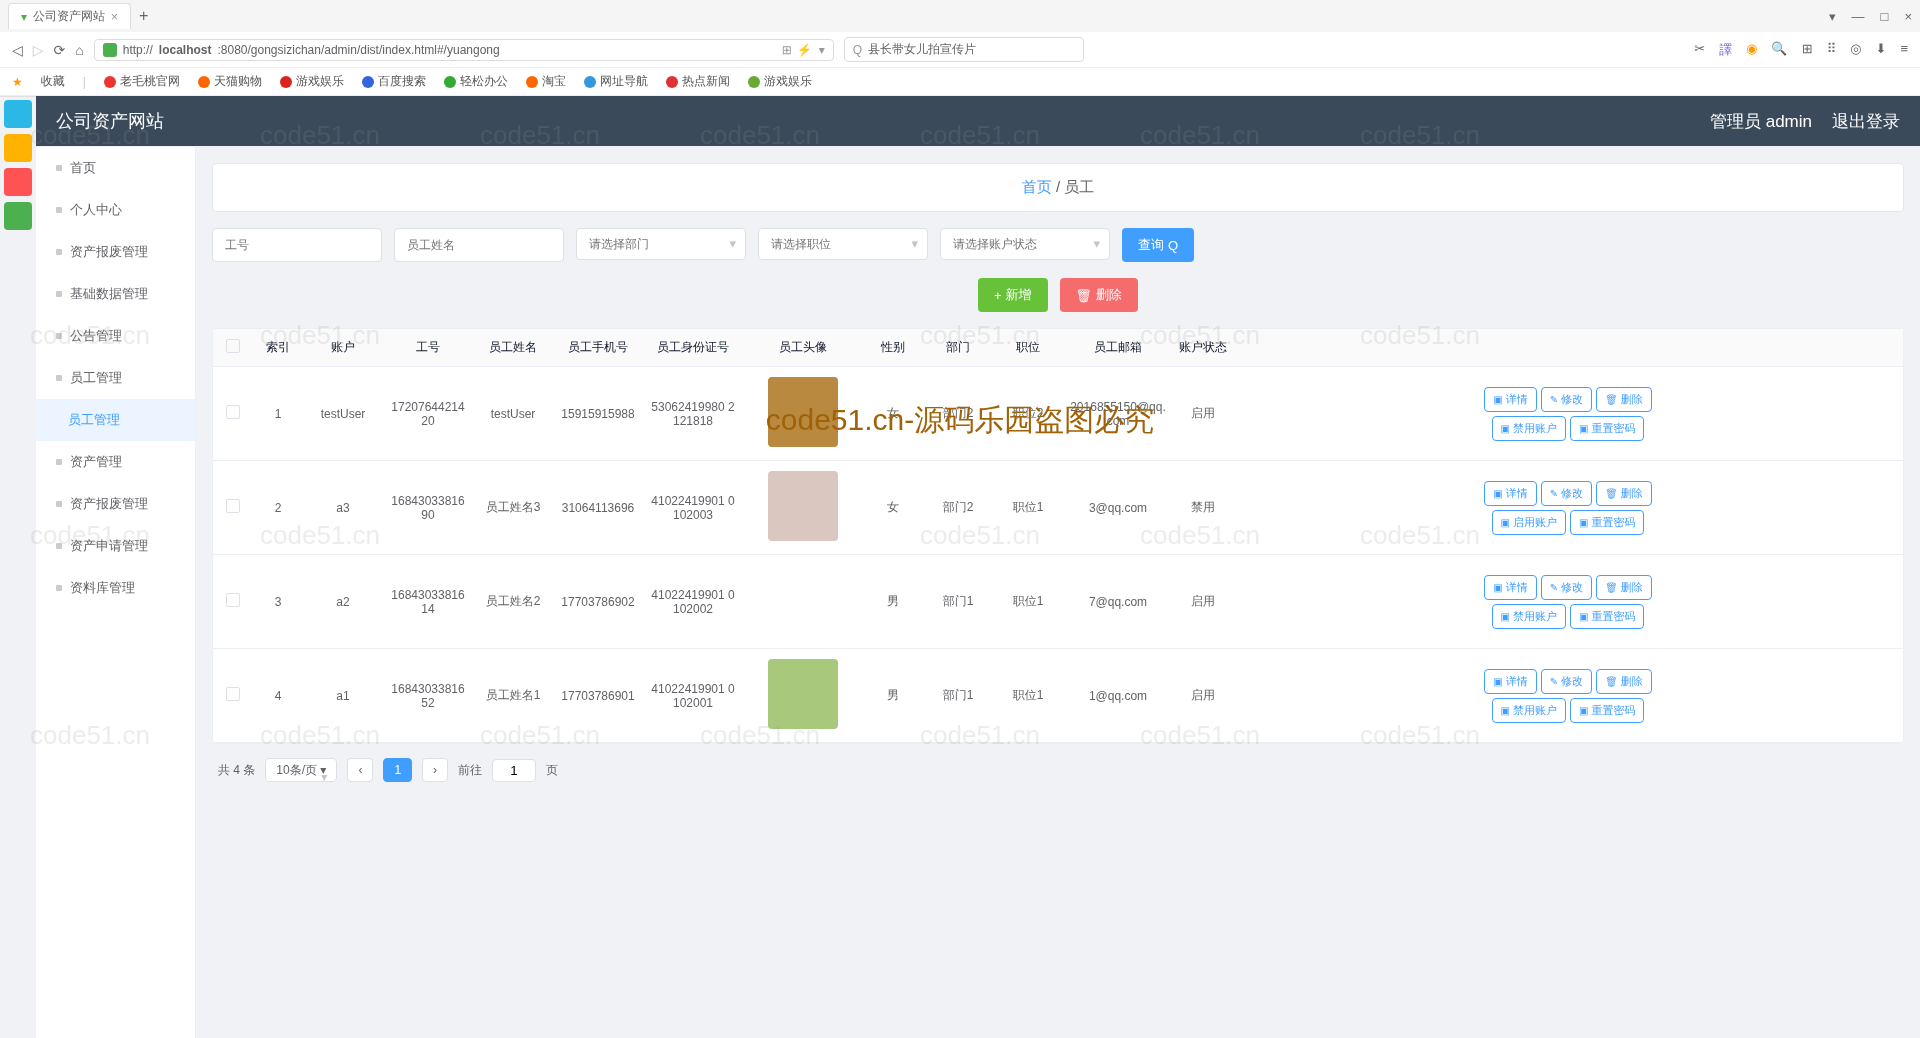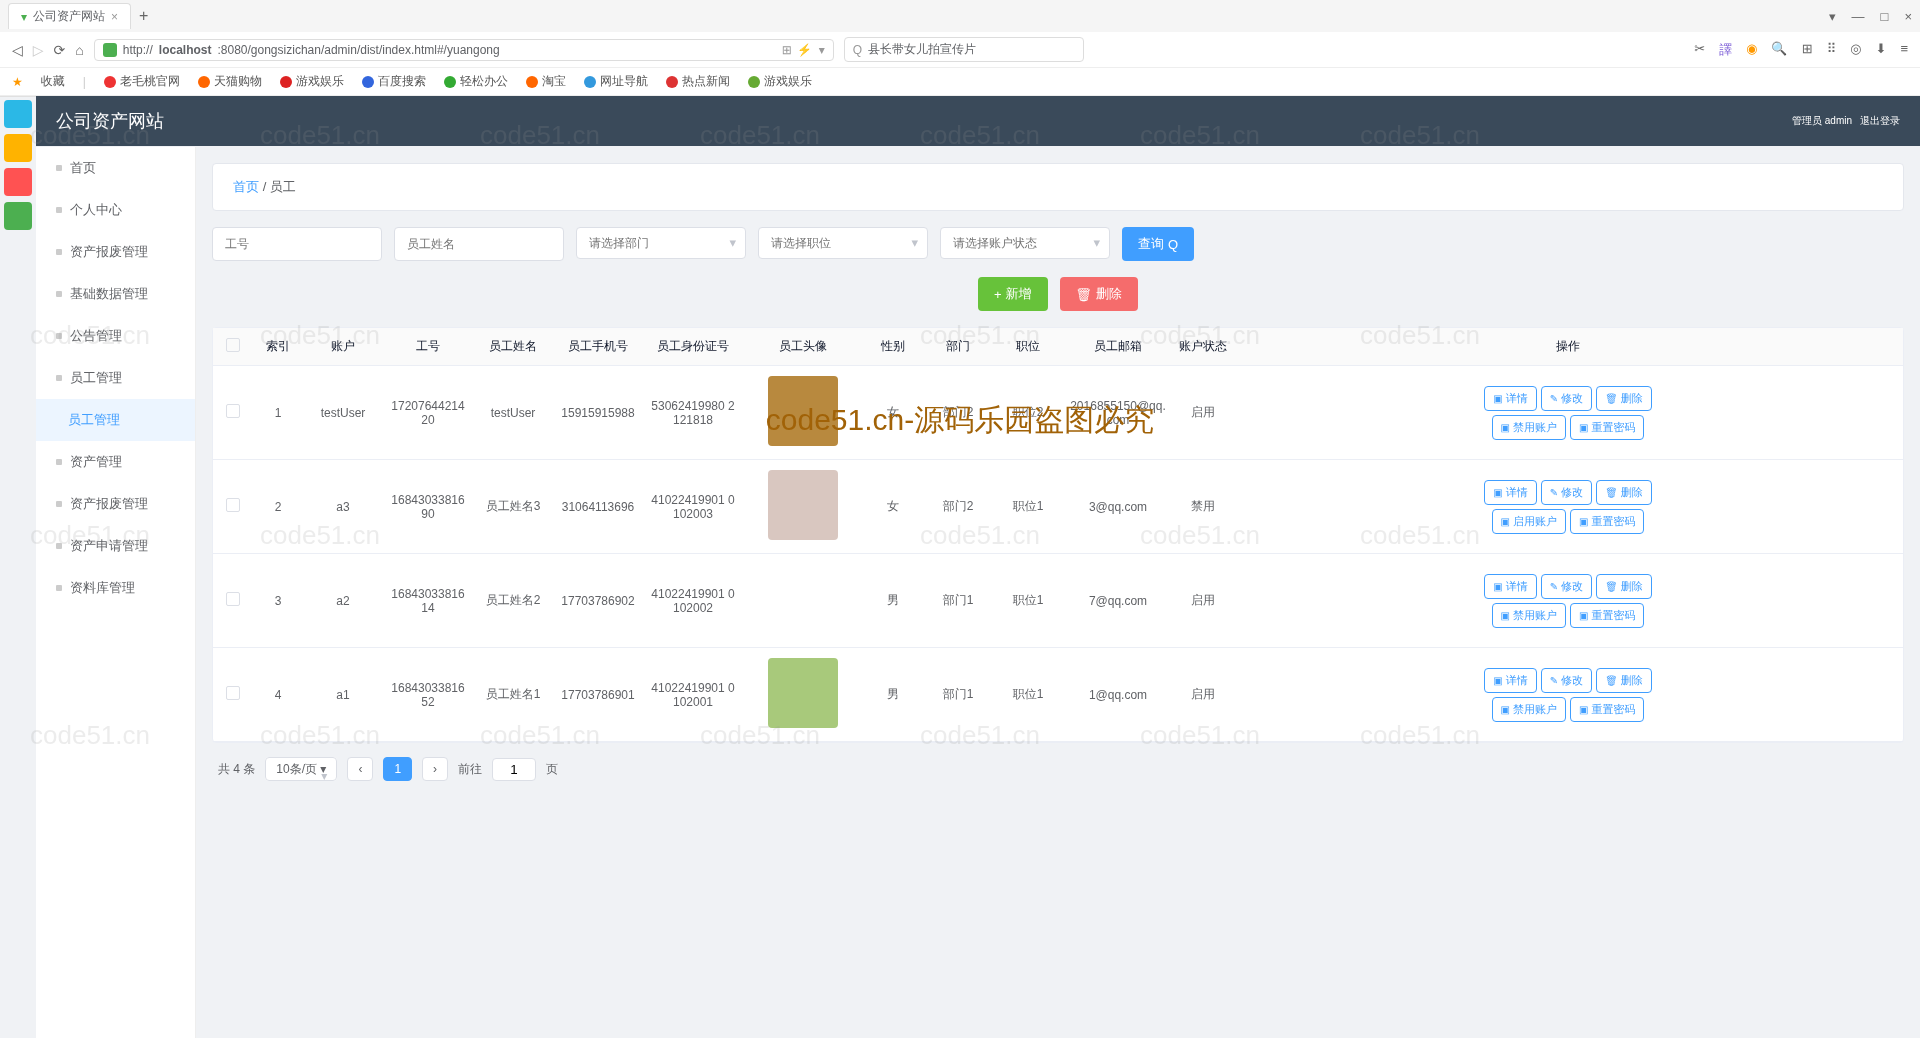--- a/index.html
+++ b/index.html
@@ -17,28 +17,28 @@
 .search-box{display:flex;align-items:center;border:1px solid #ddd;border-radius:4px;padding:3px 8px;gap:6px;font-size:12px;width:240px}
 .toolbar-icons{display:flex;gap:14px;color:#666;margin-left:auto}
 .bookmark-bar{display:flex;align-items:center;height:28px;padding:0 12px;gap:18px;font-size:12px;color:#555;border-bottom:1px solid #eee}
 .bm-item{display:flex;align-items:center;gap:4px;cursor:pointer}
 .bm-dot{width:12px;height:12px;border-radius:50%}
 .side-strip{position:fixed;left:0;top:96px;width:36px;display:flex;flex-direction:column;gap:6px;padding:4px}
 .side-sq{width:28px;height:28px;border-radius:4px}
 .app{display:flex;margin-left:36px;height:calc(100vh - 96px)}
 .app-header{position:fixed;top:96px;left:36px;right:0;height:50px;background:#3a4a5a;color:#fff;display:flex;align-items:center;padding:0 20px;z-index:10}
 .app-title{font-size:18px;font-weight:500}
-.header-right{margin-left:auto;display:flex;gap:8px;font-size:10px}
+.header-right{margin-left:auto;display:flex;gap:20px;font-size:17px}
 .sidebar{width:160px;background:#fff;margin-top:50px;overflow-y:auto;border-right:1px solid #eee}
 .menu-item{padding:12px 20px;font-size:13px;color:#606266;cursor:pointer;display:flex;align-items:center;gap:8px}
 .menu-item.sub{padding-left:32px}
 .menu-item.active{color:#409eff;background:#ecf5ff}
 .menu-icon{width:6px;height:6px;background:#ccc;border-radius:1px}
 .main{flex:1;margin-top:50px;padding:16px;overflow-y:auto}
-.bread{background:#fff;border:1px solid #e4e7ed;border-radius:4px;padding:14px 20px;margin-bottom:16px;font-size:13px;color:#606266}
+.bread{background:#fff;border:1px solid #e4e7ed;border-radius:4px;padding:14px 20px;margin-bottom:16px;text-align:center;font-size:15px;color:#606266}
 .bread a{color:#409eff;text-decoration:none}
 .filters{display:flex;gap:12px;margin-bottom:16px;flex-wrap:wrap}
 .inp{border:1px solid #dcdfe6;border-radius:4px;padding:8px 12px;font-size:12px;width:170px;color:#606266;background:#fff}
 .sel{position:relative}
 .sel::after{content:"▾";position:absolute;right:10px;top:8px;color:#c0c4cc}
 .btn{border:none;border-radius:4px;padding:8px 16px;font-size:13px;cursor:pointer;display:inline-flex;align-items:center;gap:4px}
 .btn-primary{background:#409eff;color:#fff}
 .btn-success{background:#67c23a;color:#fff}
 .btn-danger{background:#f56c6c;color:#fff}
 .action-bar{display:flex;justify-content:center;gap:12px;margin-bottom:16px}
@@ -264,21 +264,20 @@
         <div class="cell c-jobno">工号</div>
         <div class="cell c-name">员工姓名</div>
         <div class="cell c-phone">员工手机号</div>
         <div class="cell c-id">员工身份证号</div>
         <div class="cell c-avatar">员工头像</div>
         <div class="cell c-sex">性别</div>
         <div class="cell c-dept">部门</div>
         <div class="cell c-pos">职位</div>
         <div class="cell c-email">员工邮箱</div>
         <div class="cell c-status">账户状态</div>
-        <div class="cell c-ops">操作</div>
       </div>
       <div id="tbody">
           <div class="tbl-row">
             <div class="cell c-chk"><span class="chk"></span></div>
             <div class="cell c-idx">1</div>
             <div class="cell c-acc">testUser</div>
             <div class="cell c-jobno">17207644214 20</div>
             <div class="cell c-name">testUser</div>
             <div class="cell c-phone">15915915988</div>
             <div class="cell c-id">53062419980 2121818</div>

